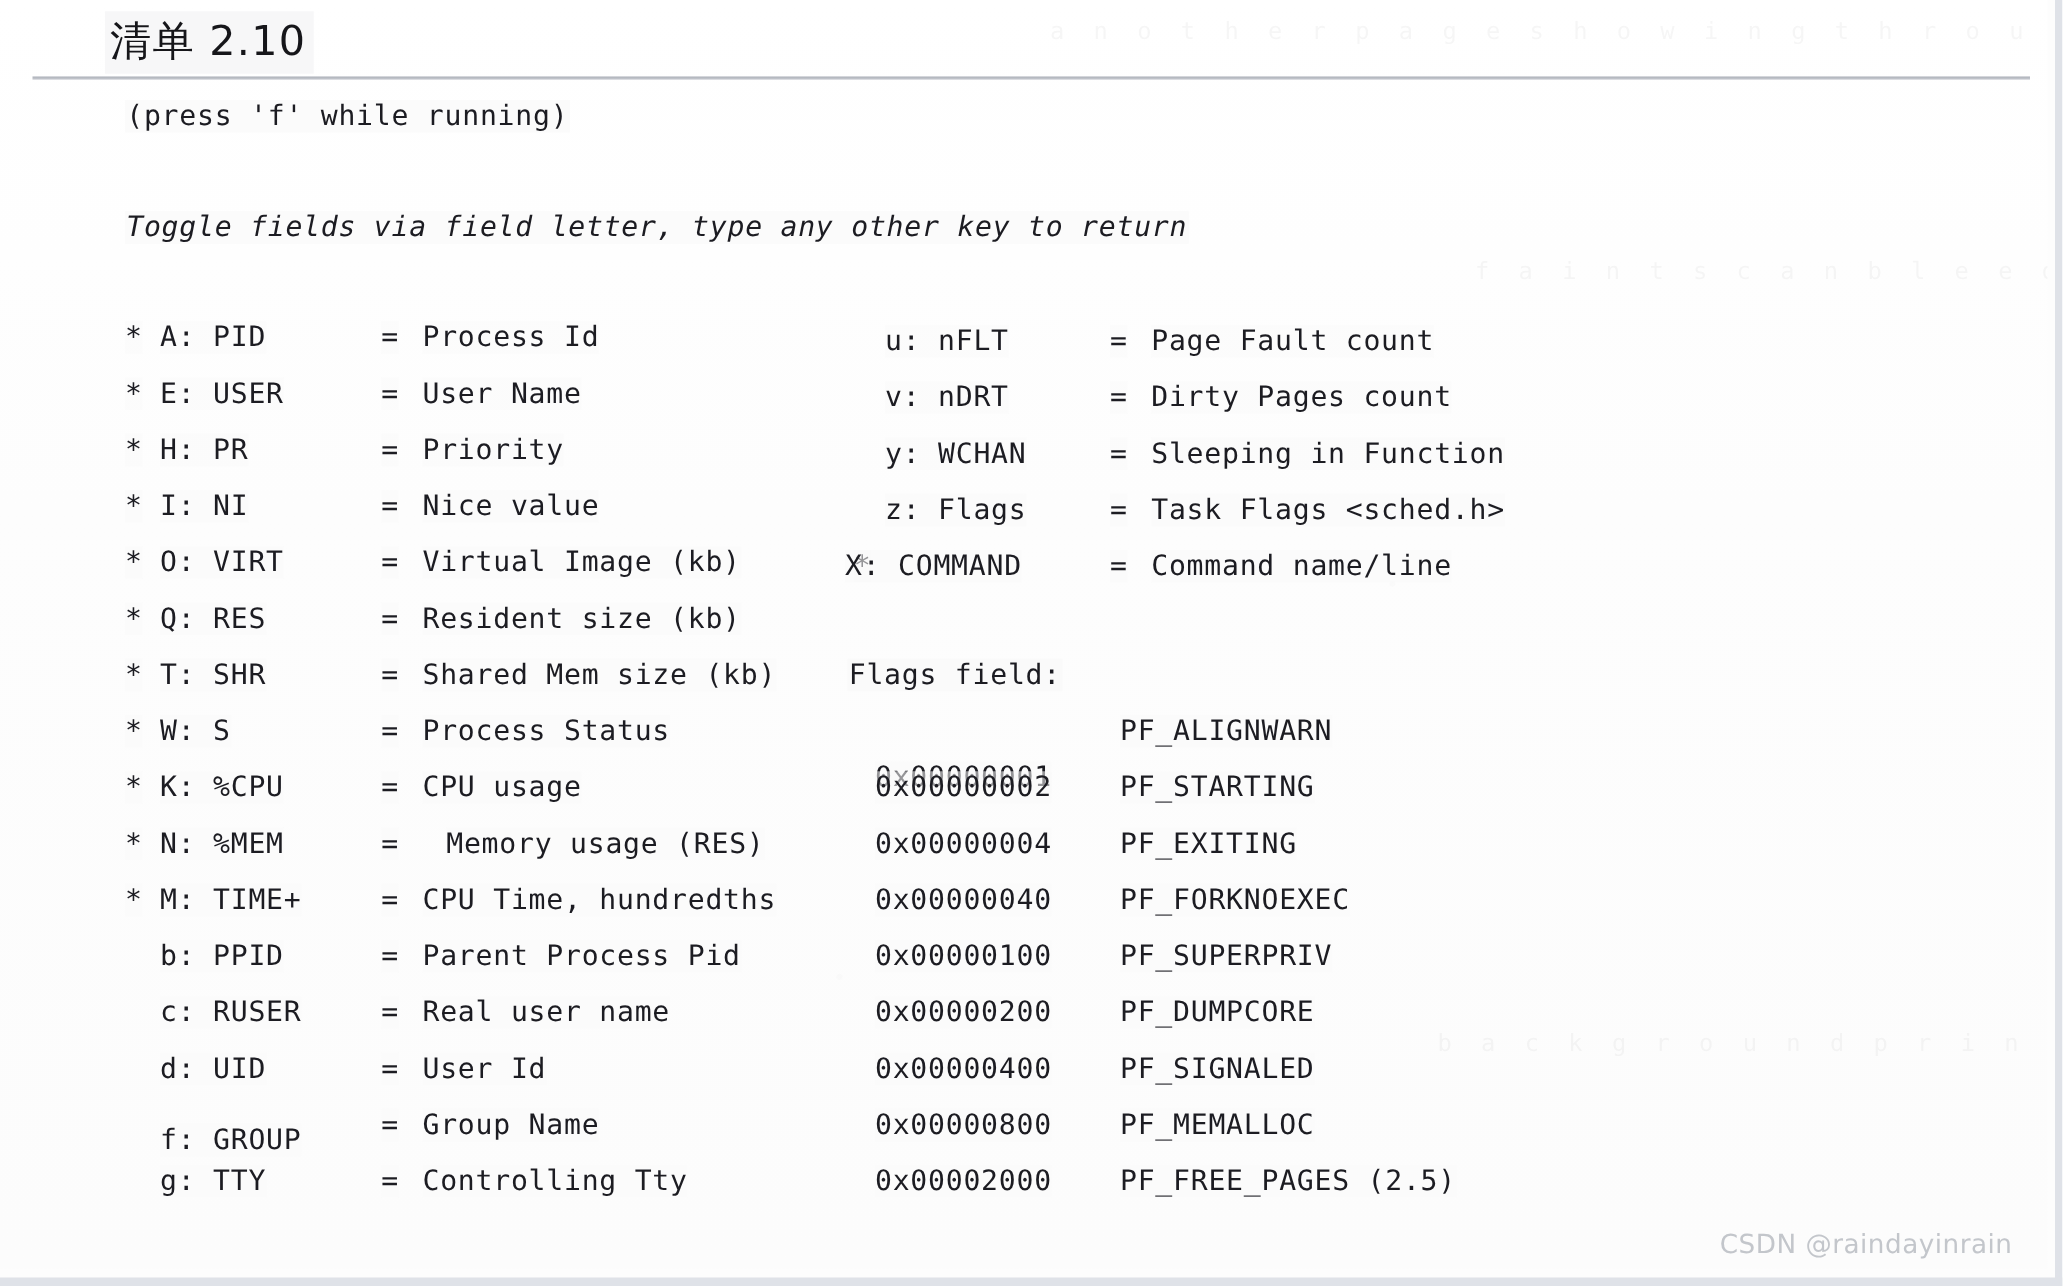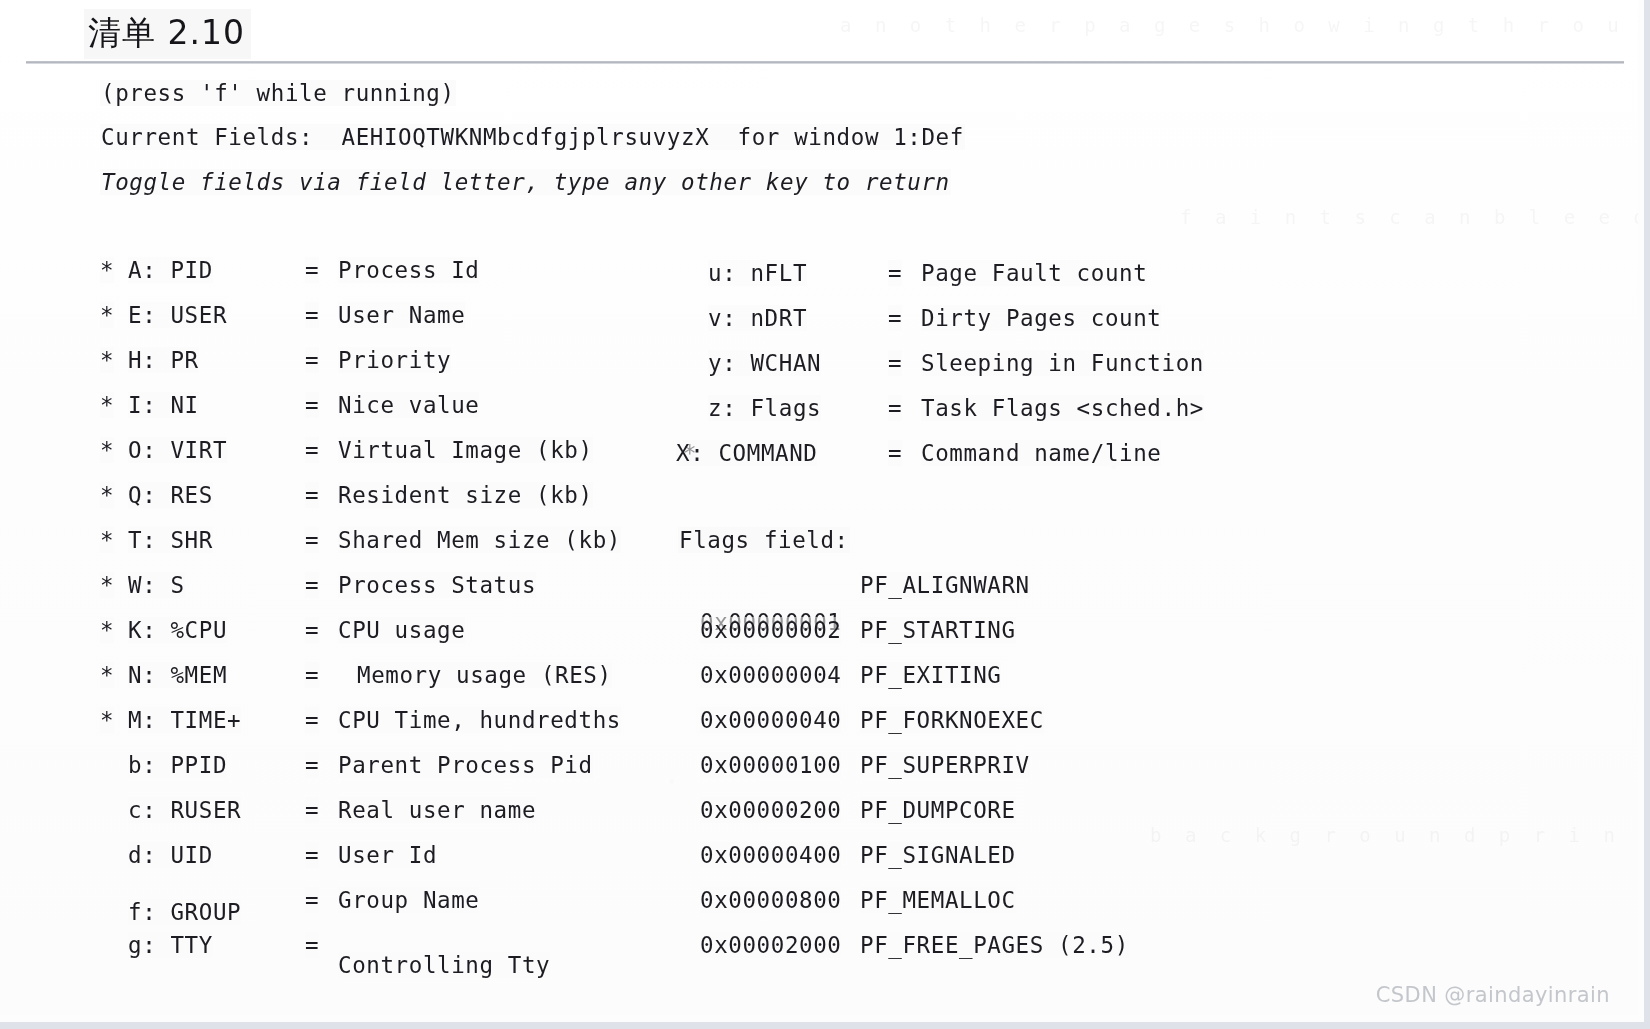--- a/index.html
+++ b/index.html
@@ -93,21 +93,21 @@
     background: rgba(248,248,249,0.6);
     padding: 0 1px;
   }
   .hdr { font-size: 22.5px; }
 
   
   .star { position: absolute; white-space: pre; }
   .key  { position: absolute; white-space: pre; }
   .desc { position: absolute; white-space: pre; }
   .hex  { position: absolute; white-space: pre; }
-  .flagname { position: absolute; white-space: pre; }
+  .flagname { position: absolute; white-space: pre; margin-left: 36px; }
 
   .row-text {
     background: rgba(249,249,250,0.55);
   }
 
   
   .watermark {
     position: absolute;
     right: 28px;
     bottom: 8px;
@@ -129,21 +129,20 @@
     <div class="ghost" style="left:1150px; top:824px;">b a c k g r o u n d   p r i n t   r e s i d u e   m a r k s</div>
 
     <div class="title-area">
       <div class="title">清单 2.10</div>
     </div>
     <div class="rule-top"></div>
 
     <div class="term">
 
       <div class="ln hdr" style="left:100px; top:80px;">(press 'f' while running)</div>
-      <div class="ln hdr" style="left:100px; top:124px;">Current Fields:  AEHIOQTWKNMbcdfgjplrsuvyzX  for window 1:Def</div>
       <div class="ln hdr" style="left:100px; top:169px;font-style:italic;">Toggle fields via field letter, type any other key to return</div>
 
       <div>
         <div class="star row-text" style="left:100px; top:257px;">*</div>
         <div class="key row-text" style="left:128px; top:257px;">A: PID</div>
         <div class="desc row-text" style="left:305px; top:257px;">=</div>
         <div class="desc row-text" style="left:338px; top:257px;">Process Id</div>
 
         <div class="star row-text" style="left:100px; top:302px;">*</div>
         <div class="key row-text" style="left:128px; top:302px;">E: USER</div>
@@ -211,21 +210,21 @@
         <div class="desc row-text" style="left:338px; top:842px;">User Id</div>
 
         <div class="star row-text" style="left:100px; top:887px;"></div>
         <div class="key row-text" style="left:128px; top:887px;margin-top:12px;">f: GROUP</div>
         <div class="desc row-text" style="left:305px; top:887px;">=</div>
         <div class="desc row-text" style="left:338px; top:887px;">Group Name</div>
 
         <div class="star row-text" style="left:100px; top:932px;"></div>
         <div class="key row-text" style="left:128px; top:932px;">g: TTY</div>
         <div class="desc row-text" style="left:305px; top:932px;">=</div>
-        <div class="desc row-text" style="left:338px; top:932px;margin-top:20px;">Controlling Tty</div>
+        <div class="desc row-text" style="left:338px; top:932px;">Controlling Tty</div>
       </div>
 
       <div>
         <div class="star row-text" style="left:683px; top:260px;"></div>
         <div class="key row-text" style="left:708px; top:260px;">u: nFLT</div>
         <div class="desc row-text" style="left:888px; top:260px;">=</div>
         <div class="desc row-text" style="left:921px; top:260px;">Page Fault count</div>
 
         <div class="star row-text" style="left:683px; top:305px;"></div>
         <div class="key row-text" style="left:708px; top:305px;">v: nDRT</div>

